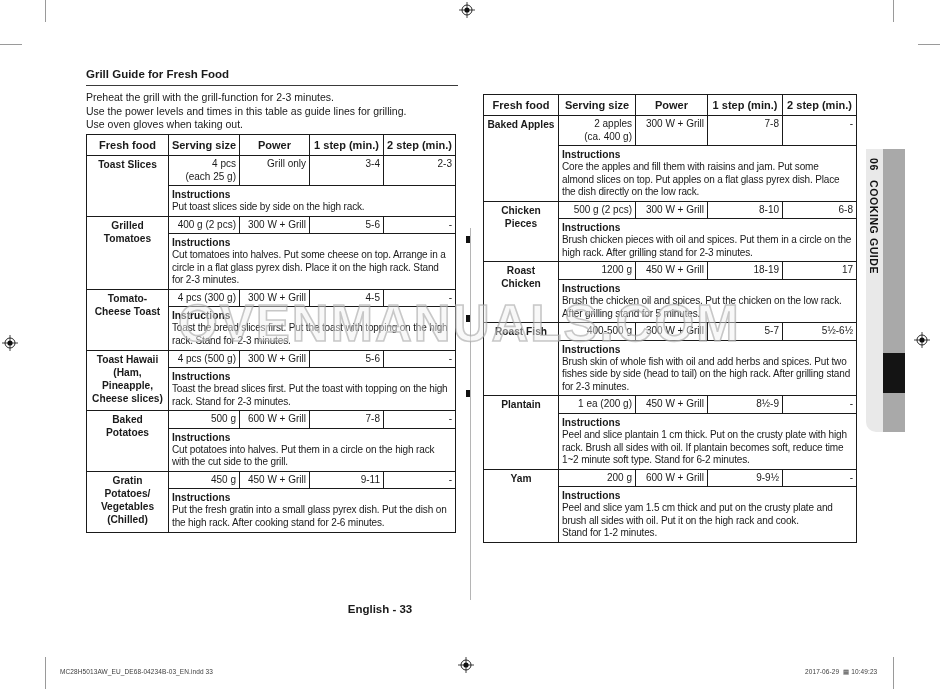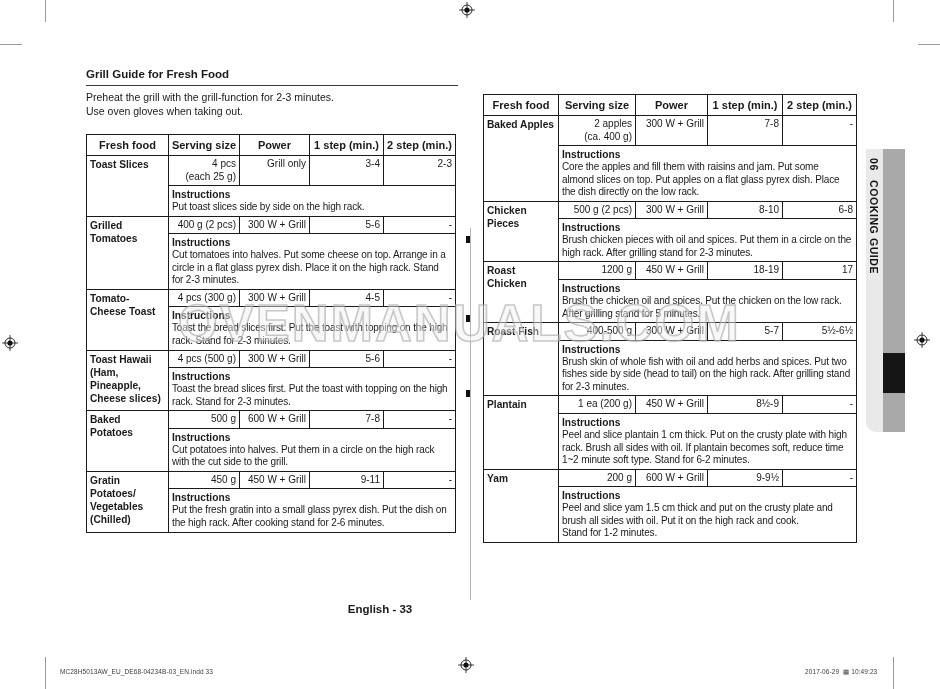--- a/index.html
+++ b/index.html
@@ -14,21 +14,21 @@
   .sec-title{left:86px;top:68px;font-size:11.5px;font-weight:bold;}
   .title-rule{left:86px;top:85px;width:372px;height:1px;background:#3a3a3a;}
   .intro{left:86px;top:91px;width:374px;font-size:10.5px;line-height:13.5px;}
 
   
   .guide-table{border-collapse:collapse;table-layout:fixed;width:100%;background:#fff;}
   .guide-table th,.guide-table td{border:1px solid #1a1a1a;}
   .guide-table{border:1.5px solid #1a1a1a;}
   .guide-table th{font-size:11px;font-weight:bold;text-align:center;padding:4px 1px;}
   .guide-table td{font-size:10px;line-height:12.5px;padding:2px 3px;vertical-align:top;}
-  td.name{font-weight:bold;font-size:10.2px;line-height:13px;}
+  td.name{font-weight:bold;font-size:10.2px;line-height:13px;text-align:center;}
   td.c{text-align:right;}
   .pre{white-space:pre-line;}
   .ilabel{font-weight:bold;font-size:10.2px;line-height:13px;}
   .itext{font-size:10px;line-height:12.6px;letter-spacing:-0.15px;}
   #table-left-wrap{left:86px;top:134px;width:370px;z-index:1;}
   #table-right-wrap{left:483px;top:94px;width:373px;z-index:1;}
 
   
   .watermark{
     left:178px;top:294px;width:560px;z-index:3;pointer-events:none;
@@ -93,20 +93,21 @@
     <line x1="8" y1="0" x2="8" y2="16" stroke="#111" stroke-width="0.8"></line>
     <line x1="0" y1="8" x2="16" y2="8" stroke="#111" stroke-width="0.8"></line>
     <circle cx="8" cy="8" r="5" fill="none" stroke="#111" stroke-width="0.9"></circle>
     <circle cx="8" cy="8" r="2.6" fill="#111"></circle>
   </svg>
 
 <div class="abs sec-title">Grill Guide for Fresh Food</div>
 <div class="abs title-rule"></div>
 <div class="abs intro">
   <div>Preheat the grill with the grill-function for 2-3 minutes.</div>
+  <div>Use the power levels and times in this table as guide lines for grilling.</div>
   <div>Use oven gloves when taking out.</div>
 </div>
 
 <div class="abs" id="table-left-wrap">
   <table class="guide-table">
     <colgroup>
         <col style="width:82px">
         <col style="width:71px">
         <col style="width:70px">
         <col style="width:74px">

